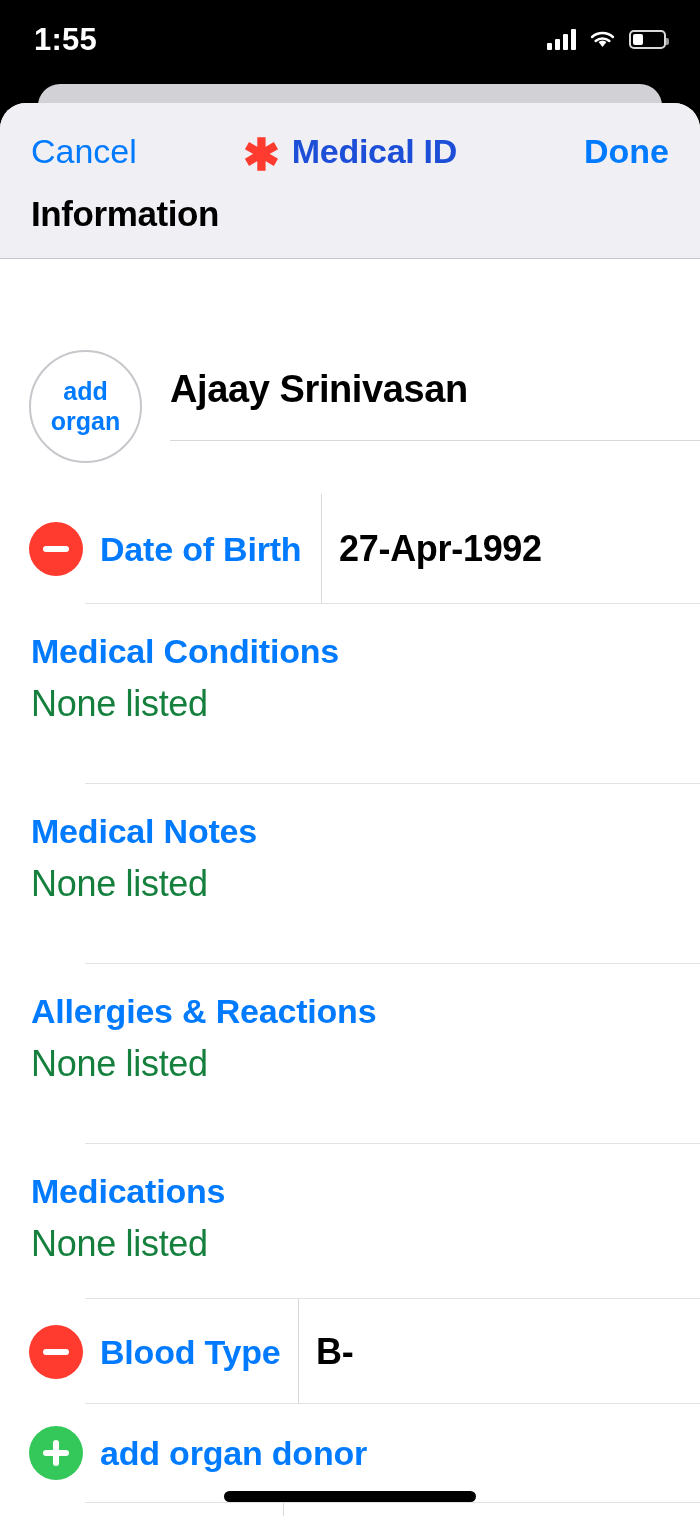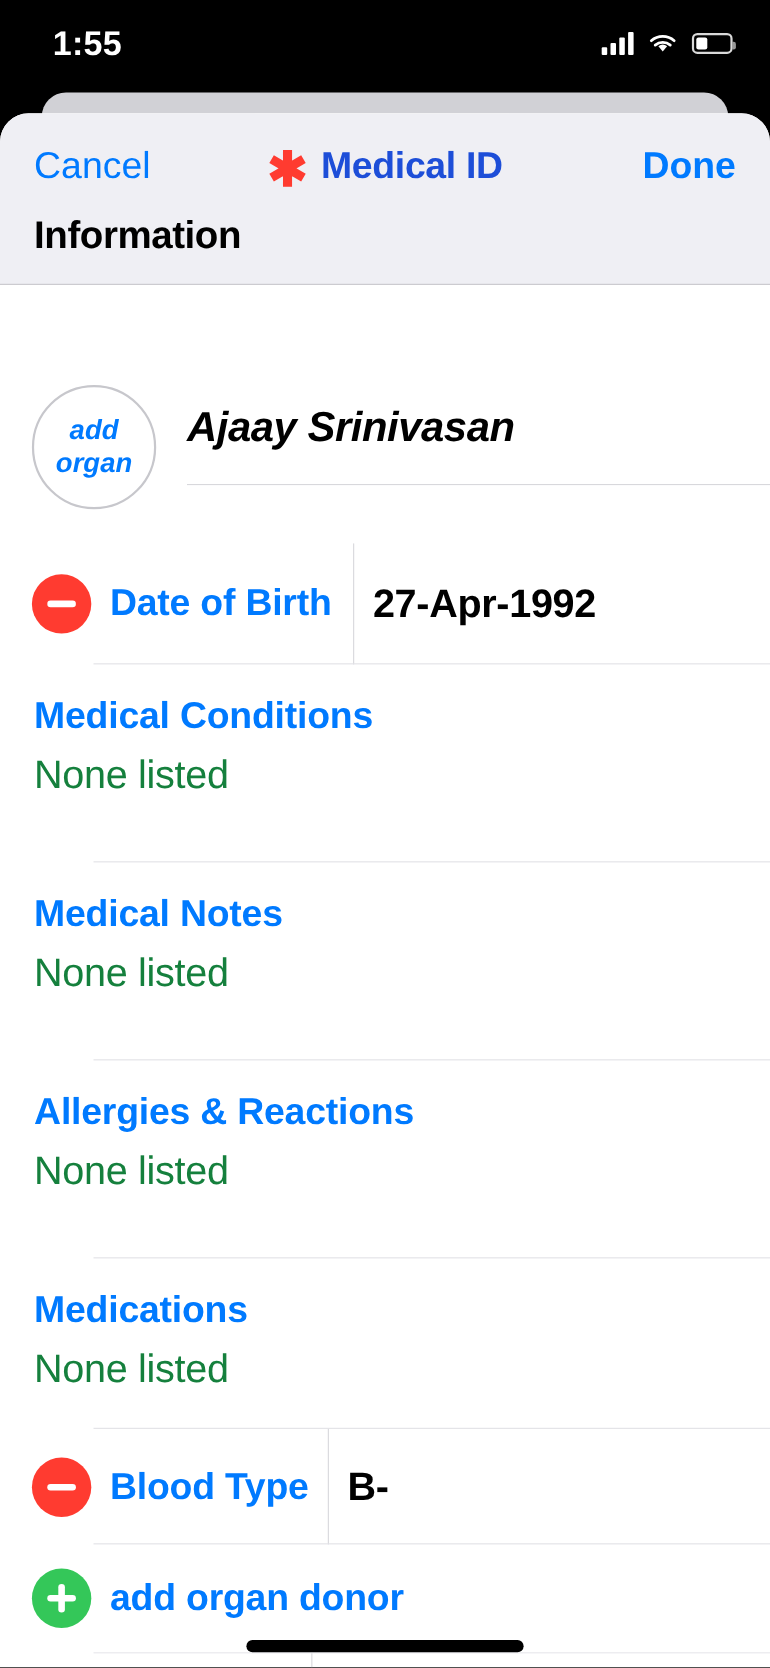--- a/index.html
+++ b/index.html
@@ -11,21 +11,21 @@
     overflow:hidden;
   }
   #screen { position:relative; width:700px; height:1516px; background:#000; overflow:hidden; }
 
   
   .statusbar {
     position:absolute; top:0; left:0; width:700px; height:88px;
     background:#000; color:#fff;
   }
   .sb-time {
-    position:absolute; left:48px; top:22px;
+    position:absolute; left:34px; top:22px;
     font-size:31px; font-weight:bold; letter-spacing:0.2px;
   }
   .sb-right { position:absolute; right:34px; top:28px; display:flex; align-items:center; gap:13px; }
   .bars { display:flex; align-items:flex-end; gap:3px; height:22px; }
   .bars i { display:block; width:5px; background:#fff; border-radius:1px; }
   .bars i:nth-child(1){ height:7px; }
   .bars i:nth-child(2){ height:11px; }
   .bars i:nth-child(3){ height:16px; }
   .bars i:nth-child(4){ height:21px; }
   .wifi { width:27px; height:20px; }
@@ -67,21 +67,21 @@
   }
   .nav-title-text { font-size:34px; font-weight:bold; color:#1d4ed8; letter-spacing:-0.3px; }
   .section-header {
     position:absolute; left:31px; bottom:24px;
     font-size:35px; font-weight:bold; color:#000; letter-spacing:-0.4px;
   }
 
   
   .content { position:absolute; top:209px; left:0; width:700px; background:#fff; }
 
-  .row-photo { position:relative; height:182px;font-style:italic; }
+  .row-photo { position:relative; height:182px; }
   .photo-circle {
     position:absolute; left:29px; top:38px; width:113px; height:113px;
     border:2px solid #c7c7cc; border-radius:50%;
     display:flex; flex-direction:column; align-items:center; justify-content:center;
     color:#007aff; font-size:25px; font-weight:bold; line-height:1.18; cursor:pointer;
   }
   .name-field {
     position:absolute; left:170px; top:56px; right:0;
     font-size:38px; font-weight:bold; color:#000; letter-spacing:-0.4px;
   }

